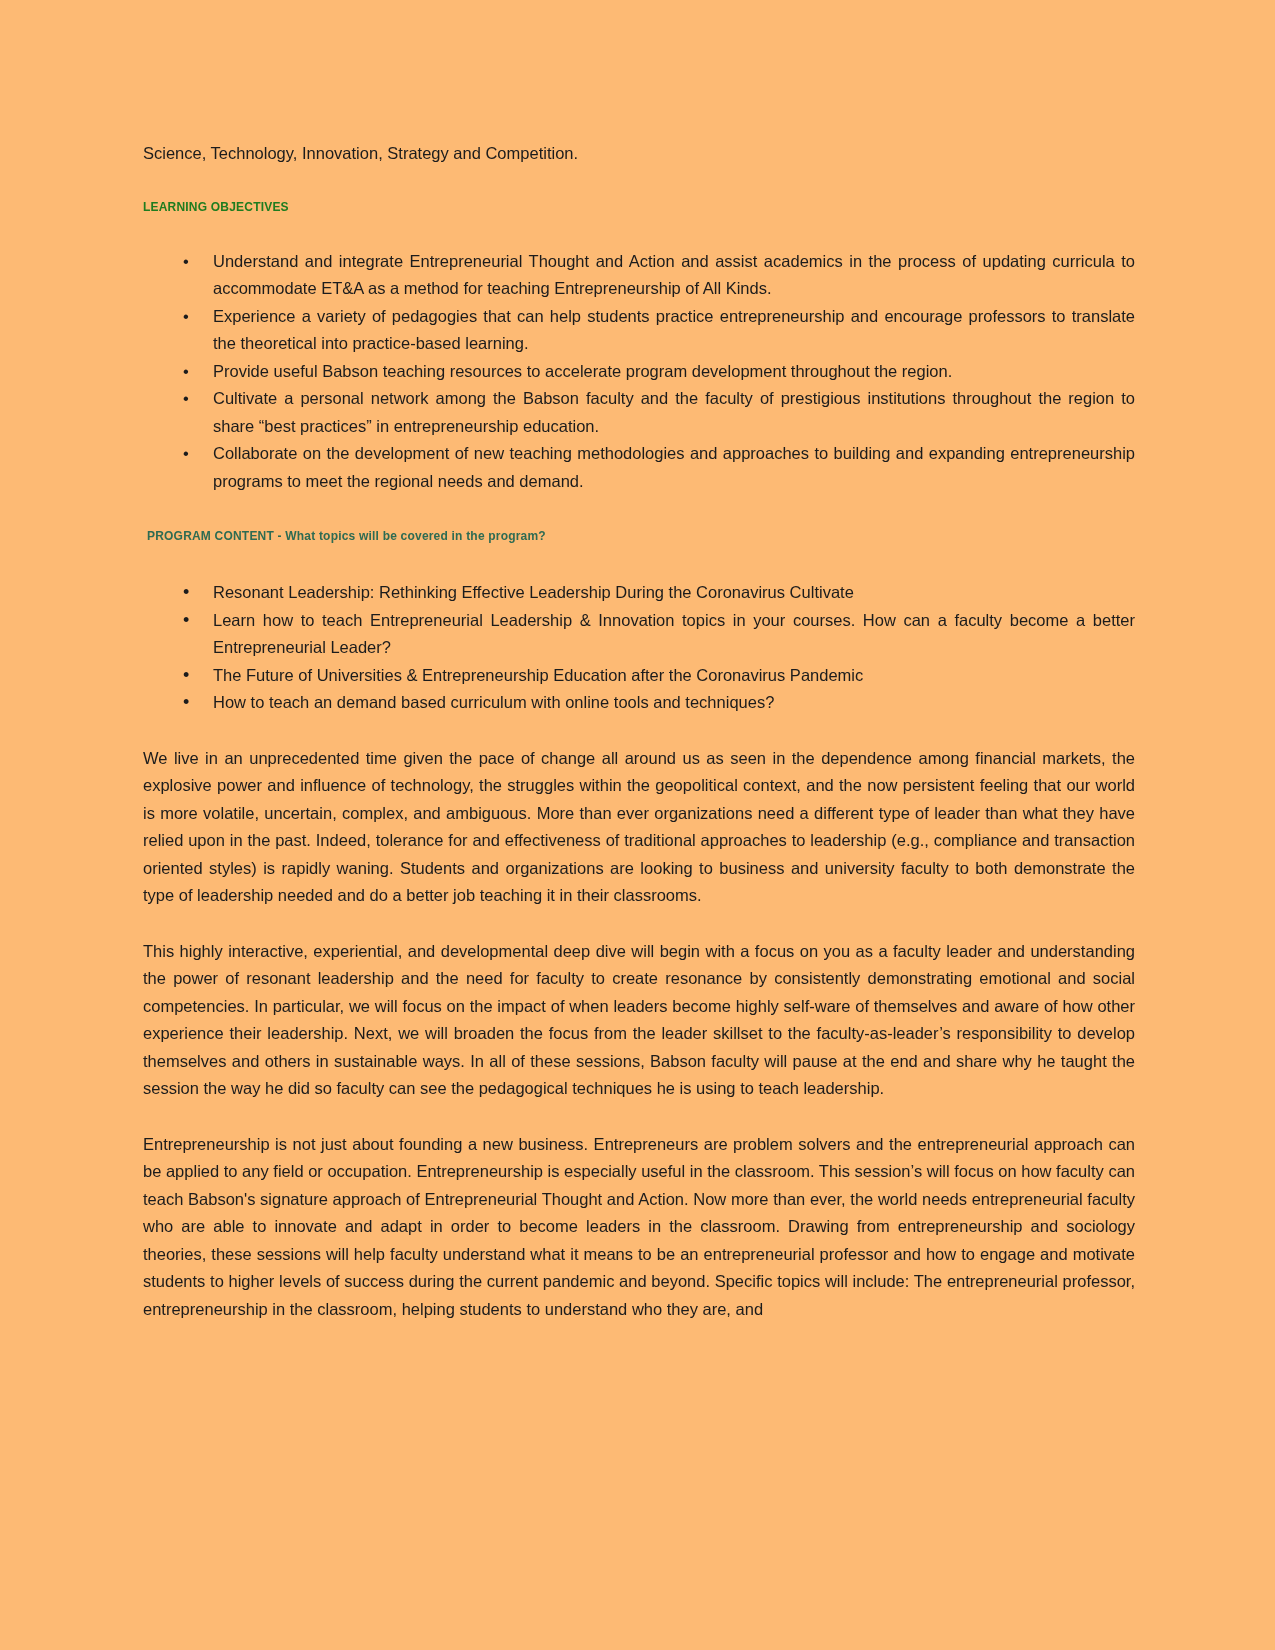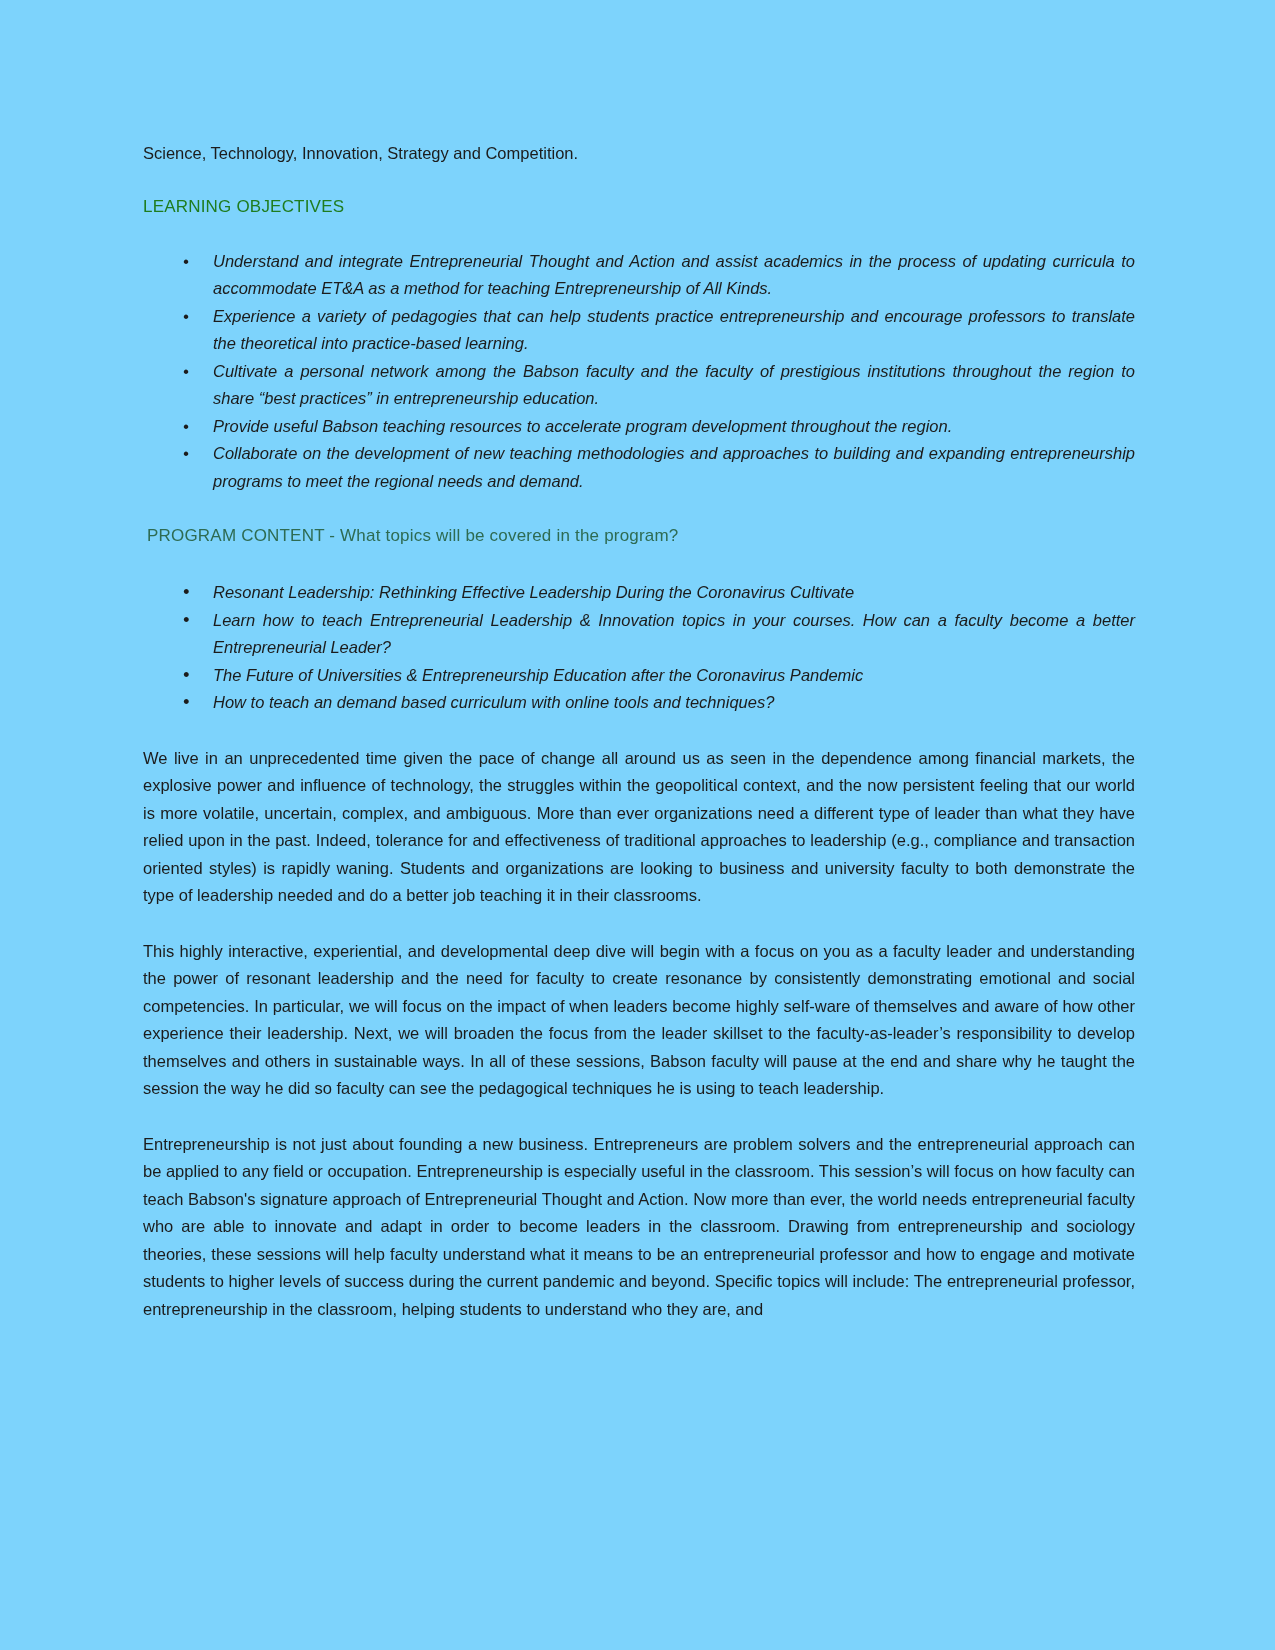--- a/index.html
+++ b/index.html
@@ -8,21 +8,21 @@
     background: #ffffff;
     width: 1275px;
     height: 1650px;
     overflow: hidden;
   }
 
   .page {
     position: relative;
     width: 1275px;
     height: 1650px;
-    background: #7dd3fc;
+    background: #fdba74;
     font-family: "Liberation Sans", "DejaVu Sans", sans-serif;
     color: #1a1a1a;
   }
 
   .content {
     position: absolute;
     left: 143px;
     top: 140px;
     width: 992px;
   }
@@ -33,37 +33,36 @@
     color: #1c1c1c;
     text-align: justify;
   }
 
   p.lead {
     text-align: left;
     margin-bottom: 22px;
   }
 
   h2.doc-heading {
-    font-size: 17px;
-    font-weight: normal;
+    font-size: 12px;
+    font-weight: bold;
     letter-spacing: 0.2px;
     line-height: 22px;
     text-align: left;
   }
 
   h2.heading-1 { color: var(--heading1, #1f7c1f); margin: 28px 0 30px 0; }
   h2.heading-2 { color: var(--heading2, #2e6b52); margin: 30px 0 32px 4px; }
 
   p.para { margin-bottom: 28px; }
 
   ul.doc-list {
     list-style: none;
     margin: 0 0 28px 0;
     padding: 0;
-    font-style: italic;
   }
 
   ul.doc-list li {
     position: relative;
     padding-left: 70px;
     text-align: justify;
   }
 
   ul.doc-list li::before {
     content: "\2022";
@@ -84,22 +83,22 @@
   <div class="content body-text">
 
     <p class="lead">Science, Technology, Innovation, Strategy and Competition.</p>
 
     <h2 class="doc-heading heading-1">LEARNING OBJECTIVES</h2>
 
 
     <ul class="doc-list">
         <li>Understand and integrate Entrepreneurial Thought and Action and assist academics in the process of updating curricula to accommodate ET&amp;A as a method for teaching Entrepreneurship of All Kinds.</li>
         <li>Experience a variety of pedagogies that can help students practice entrepreneurship and encourage professors to translate the theoretical into practice-based learning.</li>
+        <li>Provide useful Babson teaching resources to accelerate program development throughout the region.</li>
         <li>Cultivate a personal network among the Babson faculty and the faculty of prestigious institutions throughout the region to share “best practices” in entrepreneurship education.</li>
-        <li>Provide useful Babson teaching resources to accelerate program development throughout the region.</li>
         <li>Collaborate on the development of new teaching methodologies and approaches to building and expanding entrepreneurship programs to meet the regional needs and demand.</li>
       </ul>
 
     <h2 class="doc-heading heading-2">PROGRAM CONTENT - What topics will be covered in the program?</h2>
 
     <ul class="doc-list round-bullets">
         <li>Resonant Leadership: Rethinking Effective Leadership During the Coronavirus Cultivate</li>
         <li>Learn how to teach Entrepreneurial Leadership &amp; Innovation topics in your courses. How can a faculty become a better Entrepreneurial Leader?</li>
         <li>The Future of Universities &amp; Entrepreneurship Education after the Coronavirus Pandemic</li>
         <li>How to teach an demand based curriculum with online tools and techniques?</li>

